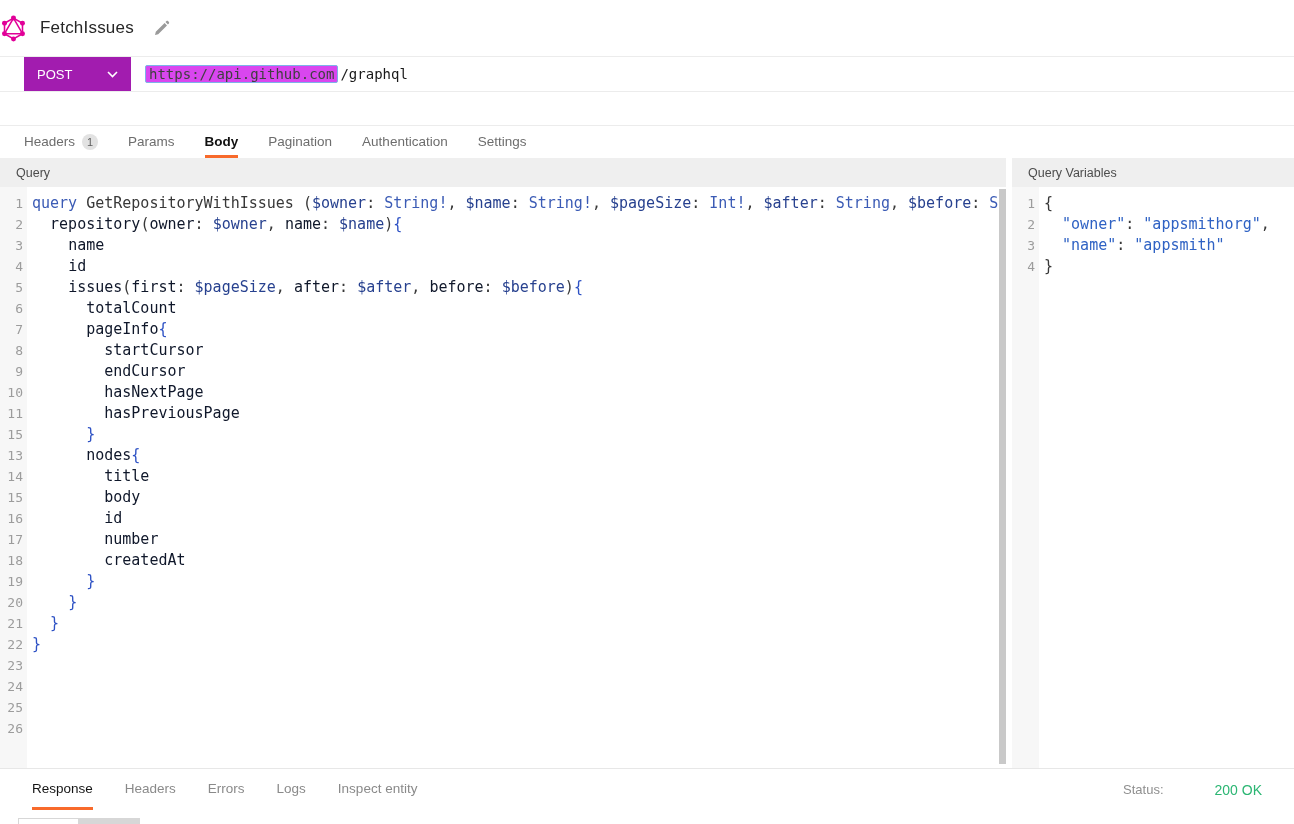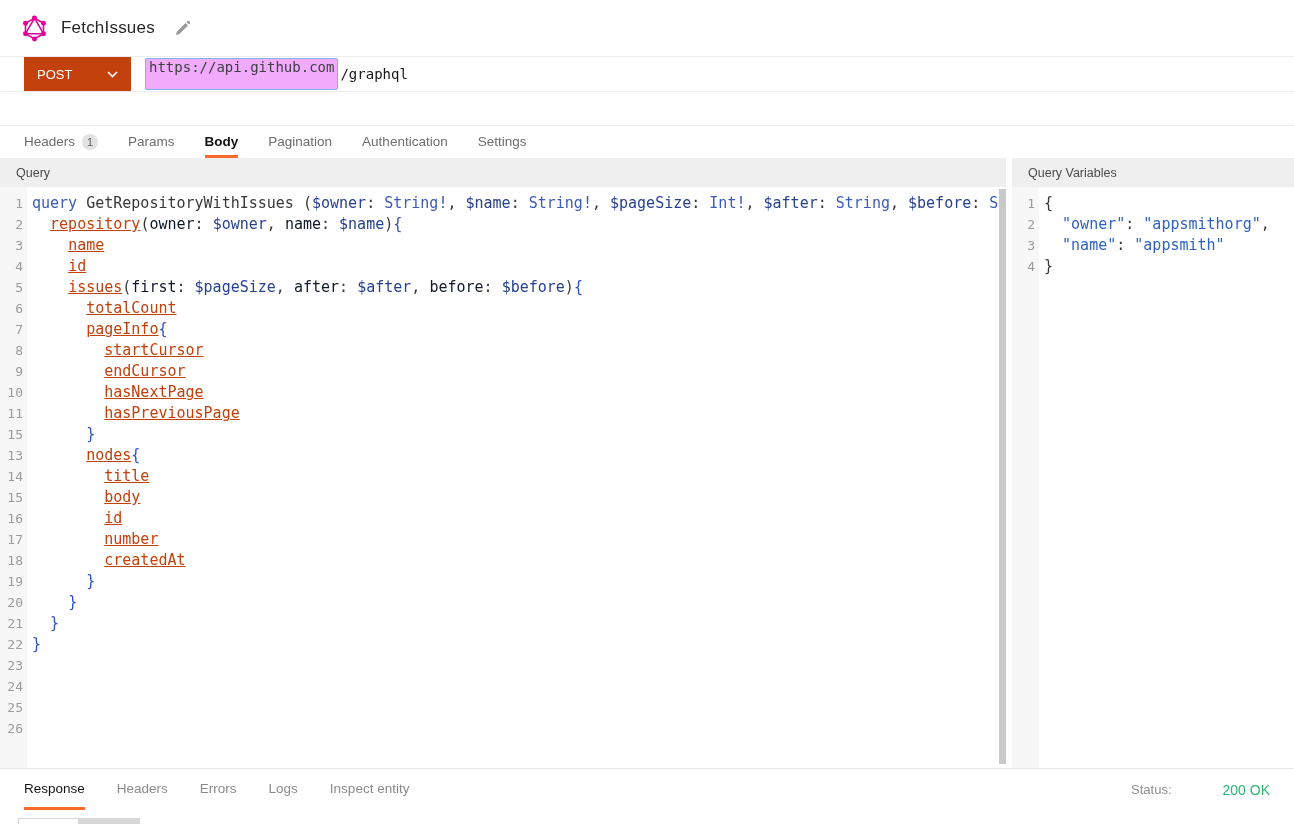--- a/index.html
+++ b/index.html
@@ -4,30 +4,30 @@
 <style>
   * { box-sizing: border-box; }
   html,body { margin:0; padding:0; }
   body {
     width:1294px; height:824px; overflow:hidden; position:relative;
     background:#fff; font-family:"Liberation Sans",sans-serif; color:#222;
   }
   .mono { font-family:"DejaVu Sans Mono",monospace; }
 
   
-  .app-header { height:57px; border-bottom:1px solid #ececec; display:flex; align-items:center; padding-left:21px; }
+  .app-header { height:57px; border-bottom:1px solid #ececec; display:flex; align-items:center; }
   .app-title { font-size:17px; color:#272727; margin-left:13px; letter-spacing:0.2px; }
   .pencil { margin-left:19px; display:flex; }
 
   
   .url-row { height:35px; border-bottom:1px solid #ececec; display:flex; align-items:stretch; }
-  .method-btn { width:107px; margin-left:24px; background:#c2410c; color:#fff; font-size:13px;
+  .method-btn { width:107px; margin-left:24px; background:#a21caf; color:#fff; font-size:13px;
     display:flex; align-items:center; justify-content:space-between; padding:0 13px; cursor:pointer; }
   .url-wrap { display:flex; align-items:center; margin-left:14px; font-size:14px; }
-  .url-hl { background:#f0abfc; border:1px solid #7db2e8; border-radius:2px; padding:0 3px 14px; color:#3f3f3f; }
+  .url-hl { background:#d946ef; border:1px solid #7db2e8; border-radius:2px; padding:0 3px 0; color:#3f3f3f; }
   .url-path { color:#191919; margin-left:2px; }
 
   .spacer { height:33px; }
 
   
   .tabs-row { height:33px; border-top:1px solid #ececec; display:flex; padding-left:24px; }
   .tab { display:flex; align-items:center; margin-right:30px; color:#6d6d6d; font-size:13.5px;
     height:100%; border-bottom:3px solid transparent; padding-top:2px; cursor:pointer; }
   .tab.active { color:#111; font-weight:700; border-bottom-color:#f86a2b; }
   .badge { width:16px; height:16px; border-radius:50%; background:#e2e2e2; color:#5d5d5d; font-size:11px;
@@ -43,28 +43,28 @@
   .editor { flex:1; display:flex; overflow:hidden; }
   .gutter { width:27px; background:#f7f7f7; padding:6px 4px 0 0; text-align:right; flex:none; }
   .ln { height:21px; line-height:21px; font-family:"DejaVu Sans Mono",monospace; font-size:13px; color:#9c9c9c; }
   .codecol { padding:6px 0 0 5px; flex:1; }
   .cl { height:21px; line-height:21px; font-family:"DejaVu Sans Mono",monospace; font-size:15px; white-space:pre; color:#383838; }
   .t-p { color:#383838; }
   .t-k { color:#3b5bb5; }
   .t-ty { color:#3b5bb5; }
   .t-v { color:#27418f; }
   .t-a { color:#0f172a; }
-  .t-f { color:#c2410c;text-decoration:underline; }
+  .t-f { color:#0f172a; }
   .t-b { color:#2d51c4; }
   .t-key { color:#2f62c4; }
   .t-s { color:#2f62c4; }
   .vthumb { position:absolute; right:0px; top:31px; bottom:4px; width:7px; background:#c9c9c9; }
 
   
-  .resp-row { border-top:1px solid #e7e7e7; height:42px; display:flex; align-items:stretch; padding:0 24px; }
+  .resp-row { border-top:1px solid #e7e7e7; height:42px; display:flex; align-items:stretch; padding:0 32px; }
   .rtab { display:flex; align-items:center; margin-right:32px; color:#8a8a8a; font-size:13.5px;
     border-bottom:3px solid transparent; padding-top:1px; cursor:pointer; }
   .rtab.active { color:#141414; border-bottom-color:#f86a2b; }
   .status-wrap { margin-left:auto; display:flex; align-items:center; font-size:13px; color:#8f8f8f;gap:43px; }
   .status-val { color:#2bb673; font-size:14px; margin-left:8px; }
 
   
   .seg { position:absolute; left:18px; top:818px; display:flex; }
   .seg-a { width:61px; height:20px; background:#fff; border:1px solid #d7d7d7; }
   .seg-b { width:62px; height:20px; background:#d7d7d7; border:1px solid #d7d7d7; margin-left:-1px; }

